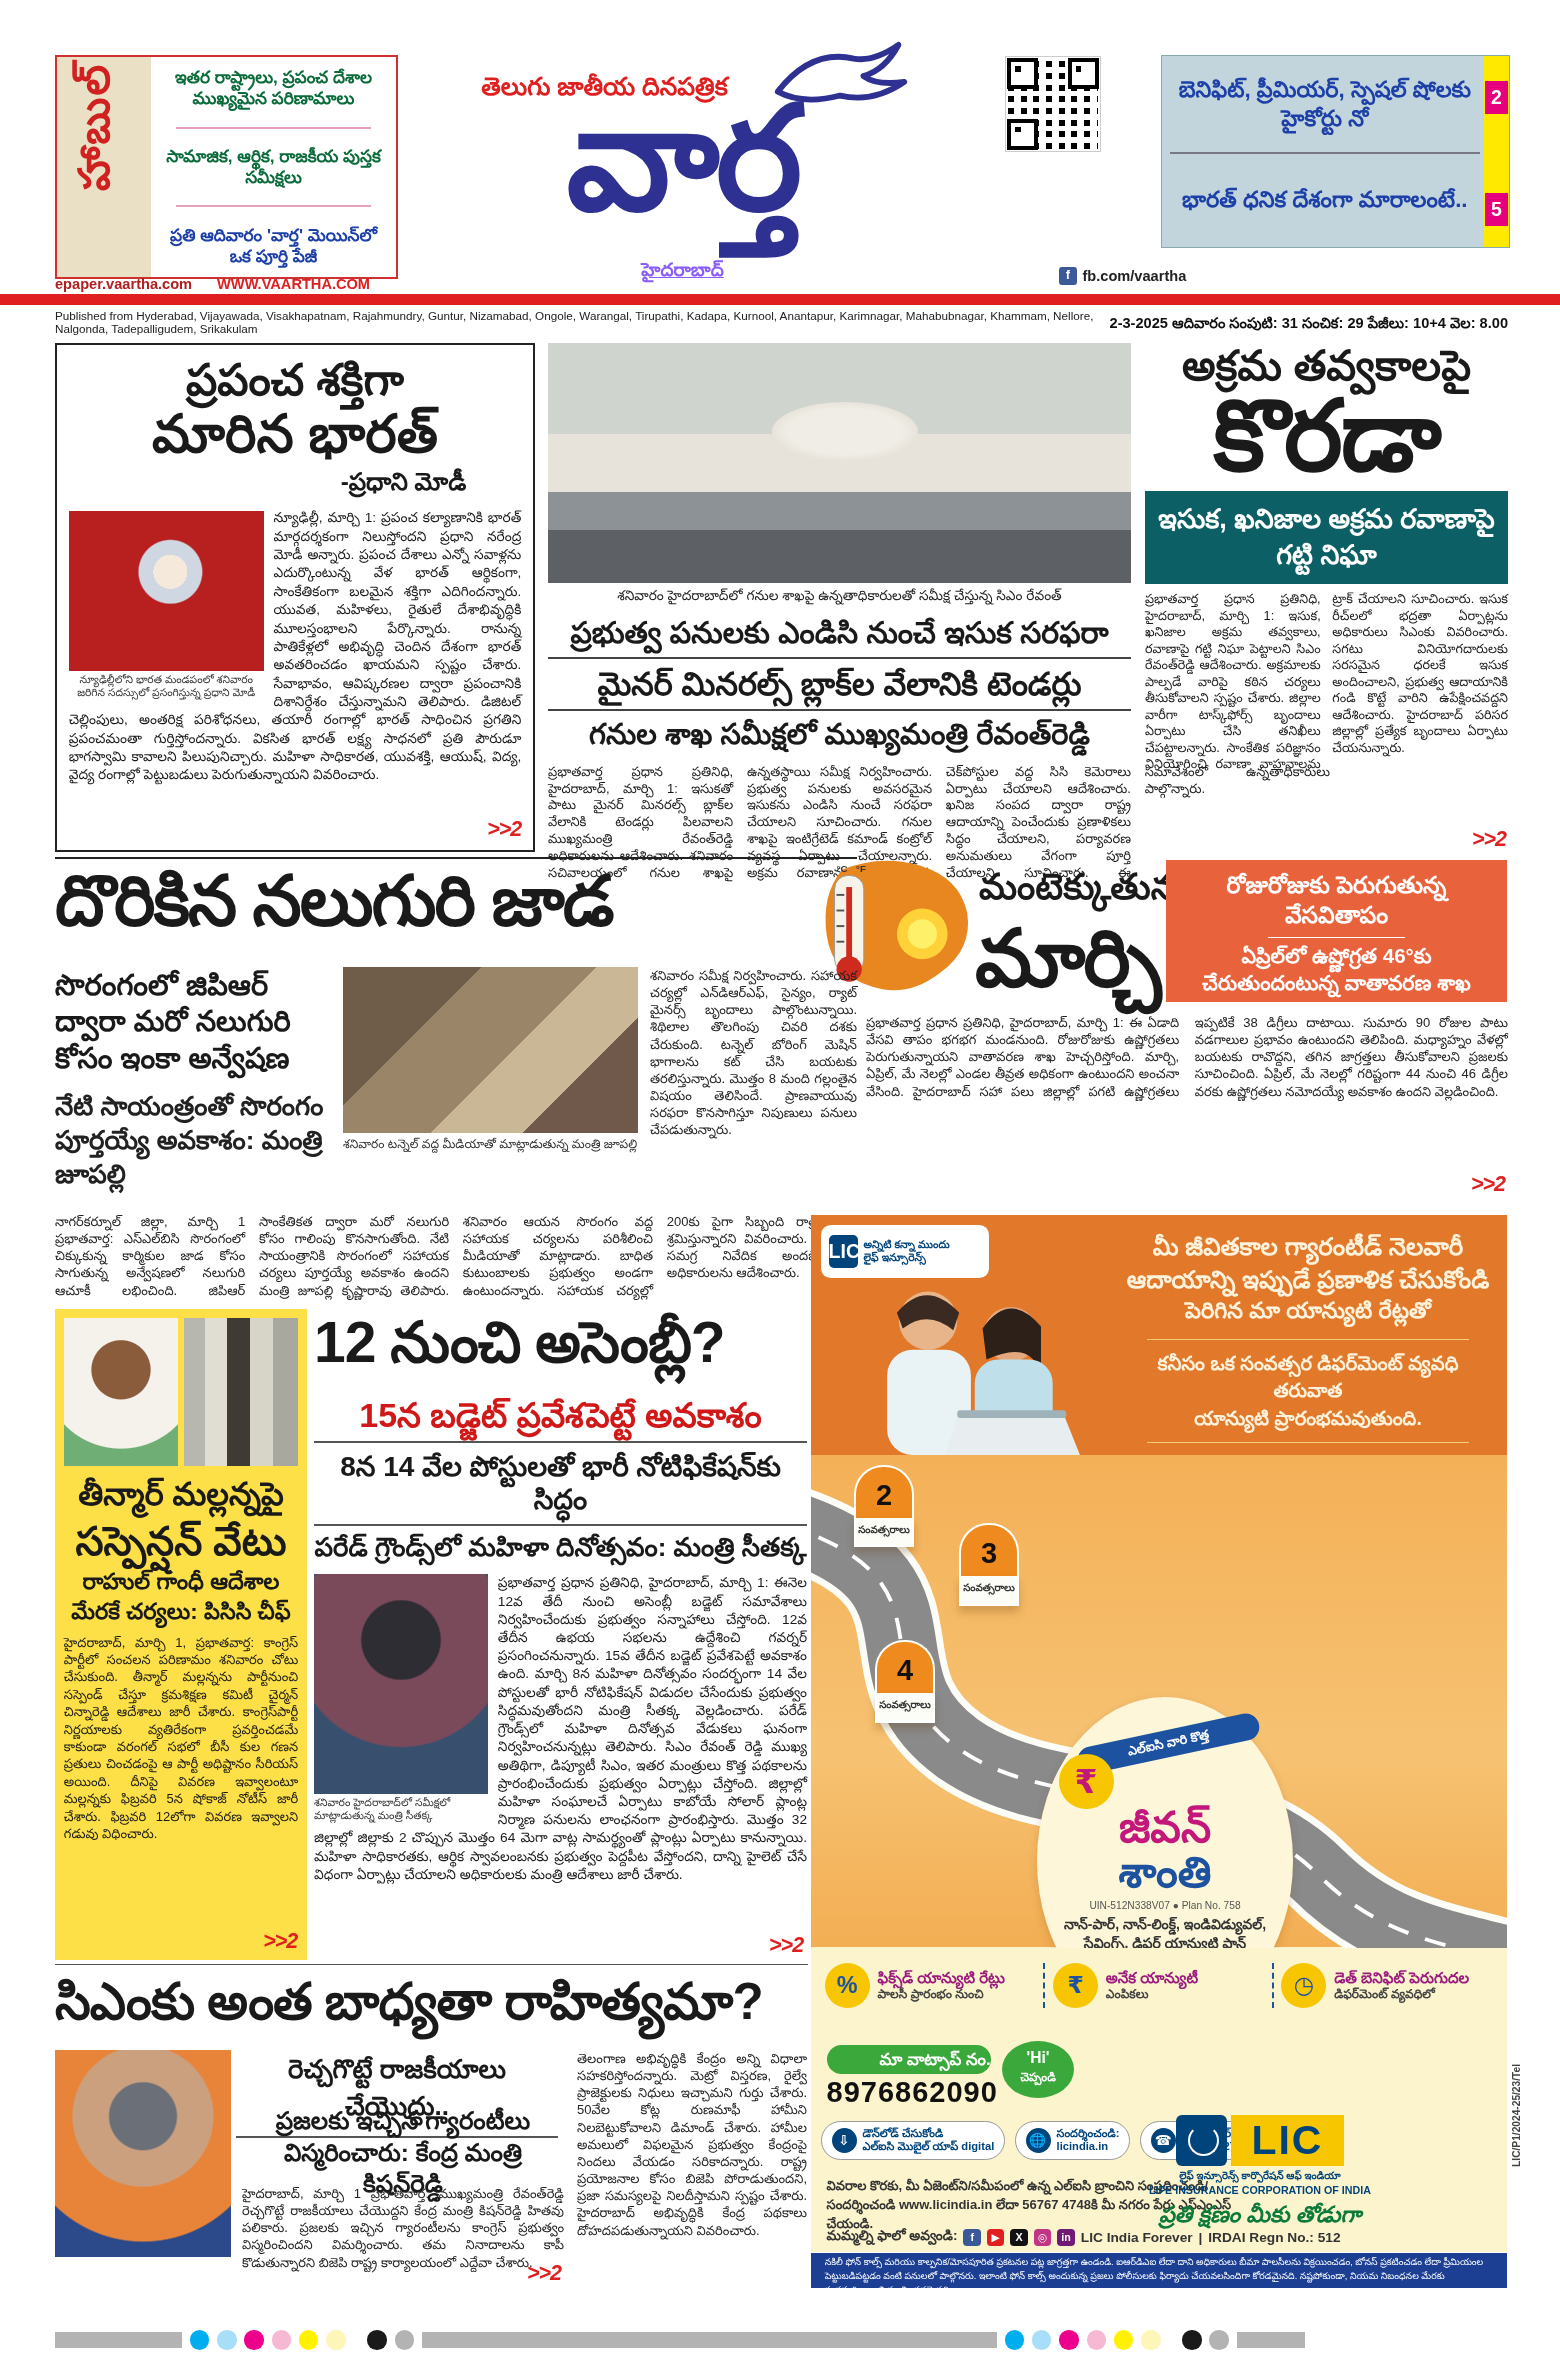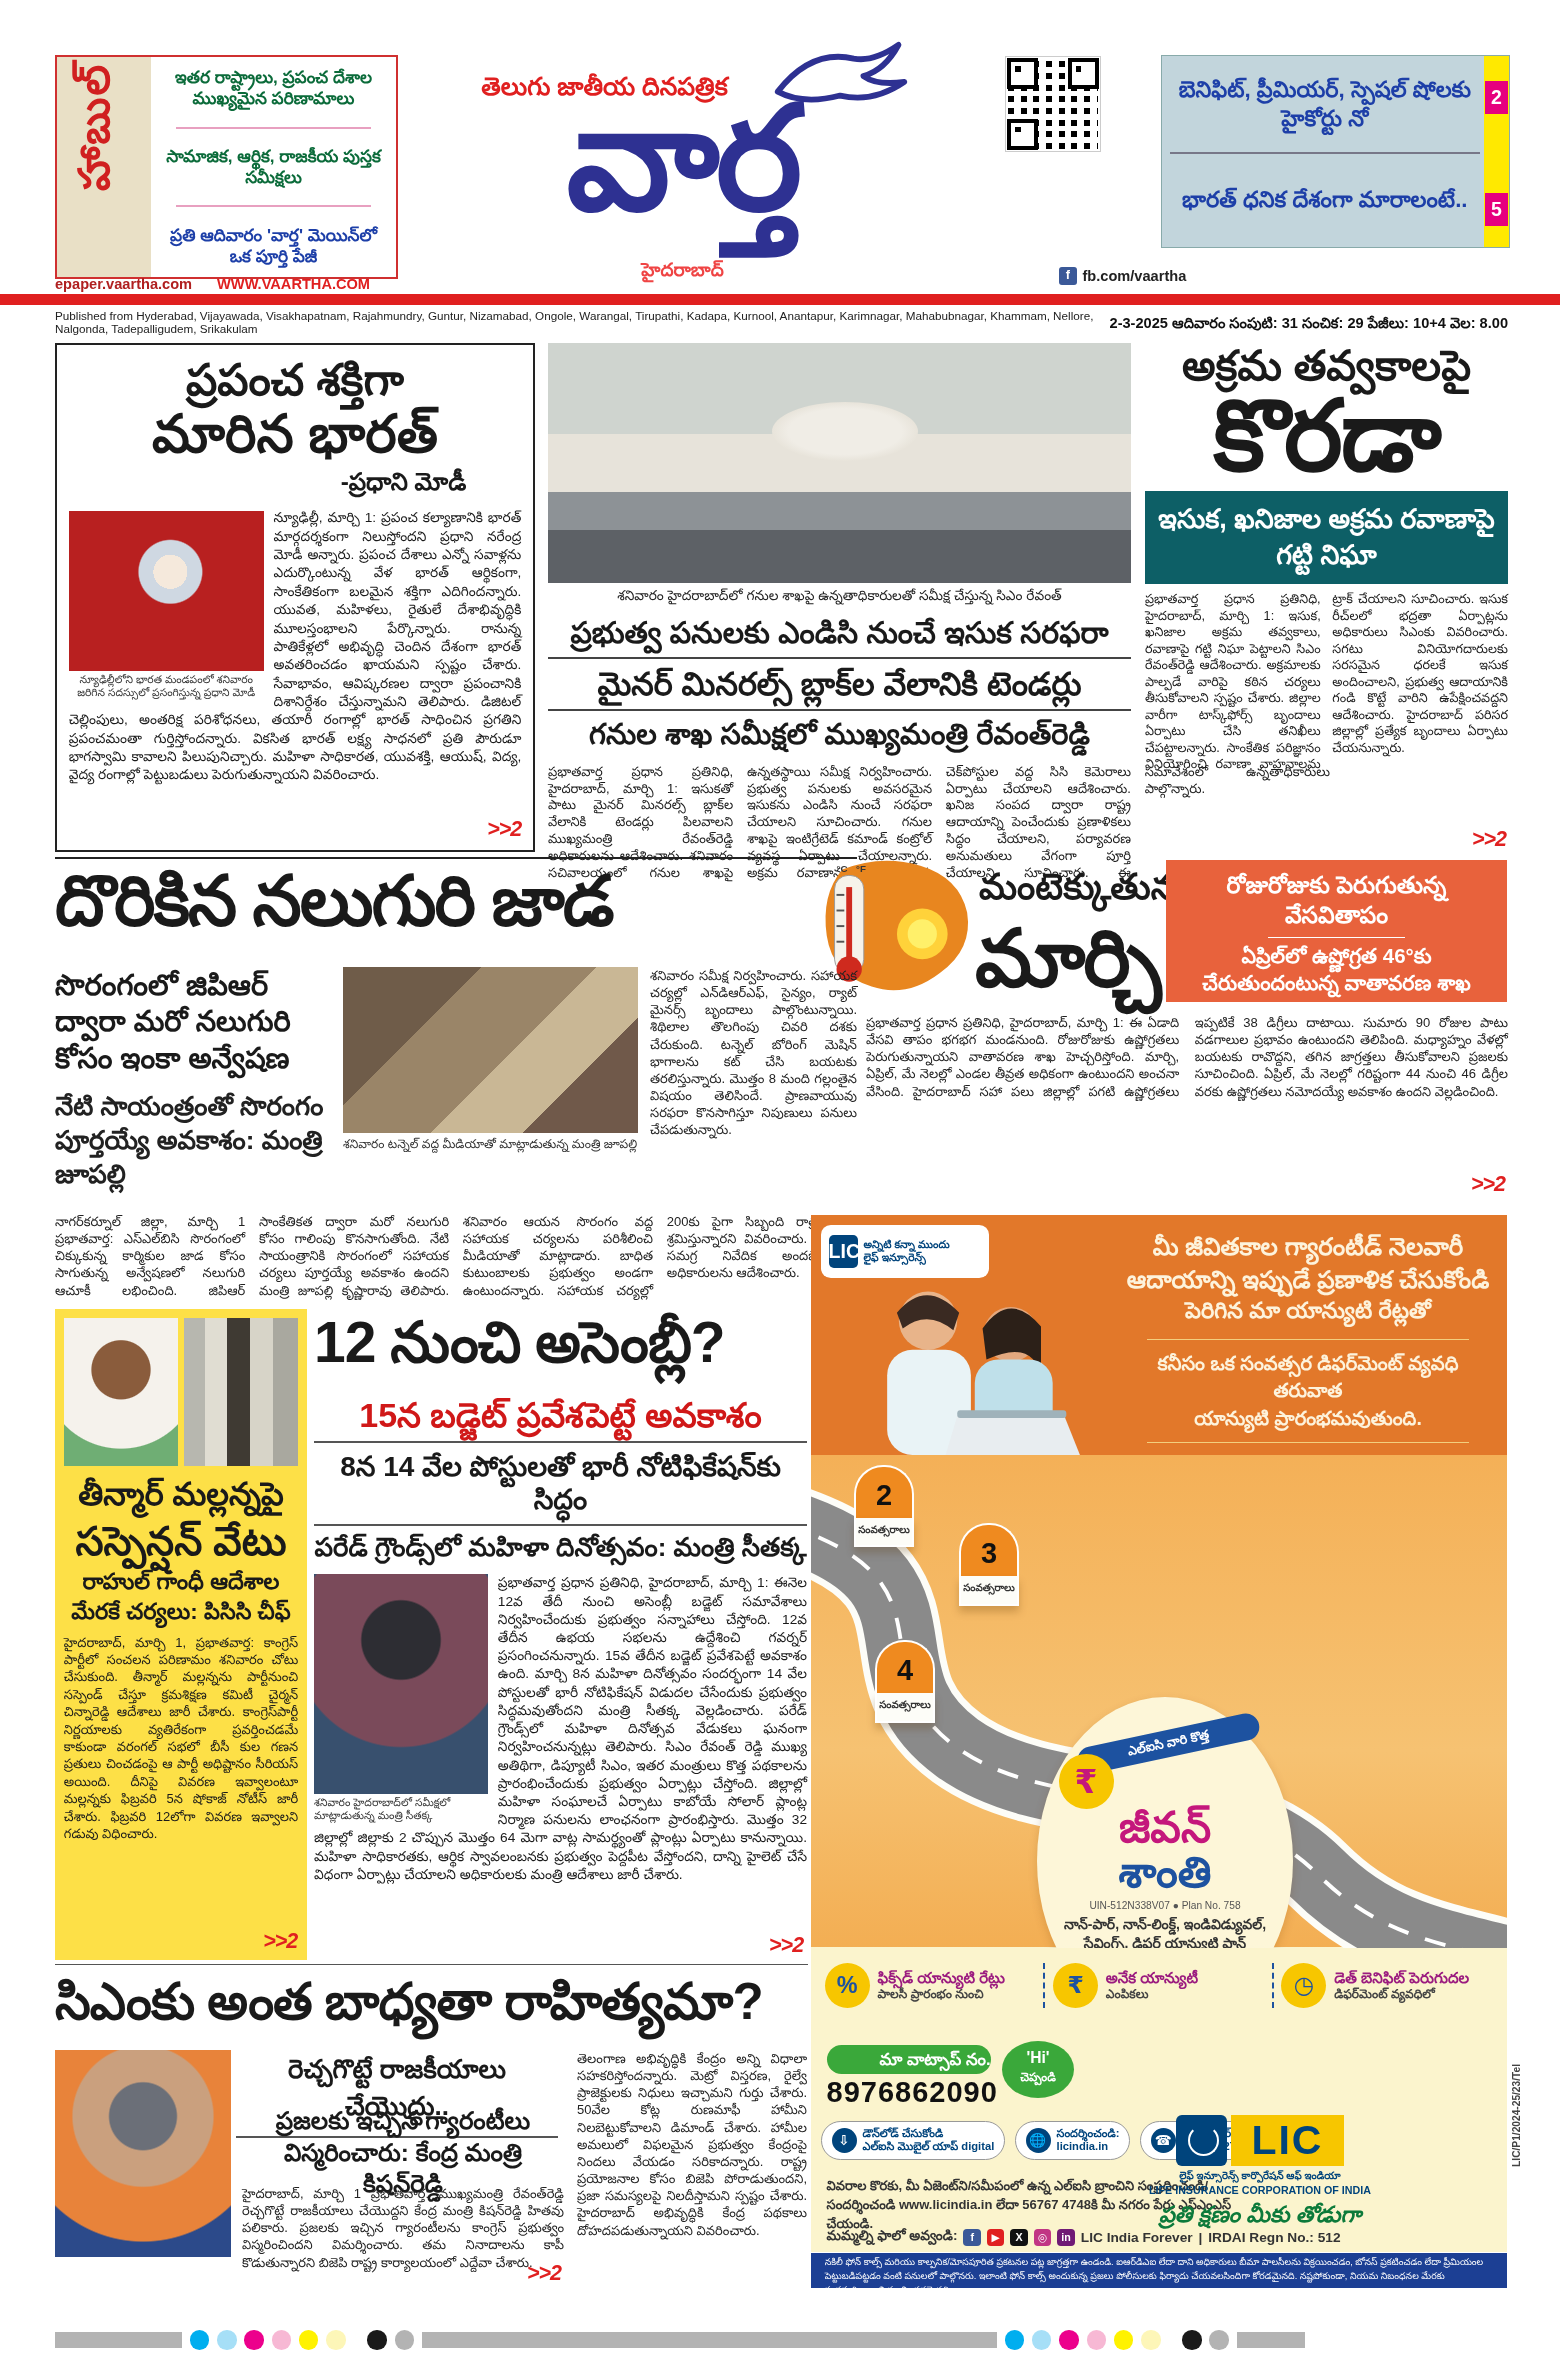--- a/index.html
+++ b/index.html
@@ -23,21 +23,21 @@
   #epaperRow .t1{color:#b02020;font-weight:bold;font-size:14.6px;}
   #epaperRow .t2{color:#e02020;font-weight:bold;font-size:14.6px;}
   #redbar{left:0;top:294px;width:1560px;height:10.7px;background:#e02020;}
   #pubrow{left:55px;top:309px;width:1453px;display:flex;justify-content:space-between;align-items:flex-end;}
   #pubrow .cities{font-size:11.7px;color:#222;}
   #pubrow .issue{font-size:14.6px;font-weight:bold;color:#111;white-space:nowrap;margin-left:12px;}
   #tagline{left:419px;top:72px;width:371px;color:#e02020;font-size:25px;font-weight:bold;text-align:center;}
   #dove{left:770px;top:35px;}
   #logo{left:390px;top:82px;width:585px;text-align:center;font-size:146px;line-height:1.05;
         color:#2e3192;font-weight:bold;letter-spacing:-3.9px;}
-  #city{left:541px;top:259px;width:283px;text-align:center;color:#ef4444;font-weight:bold;font-size:18.5px;}
+  #city{left:541px;top:259px;width:283px;text-align:center;color:#8b5cf6;font-weight:bold;font-size:18.5px;text-decoration:underline;}
   #qr{left:1006px;top:57px;width:90px;height:90px;background:
       repeating-linear-gradient(0deg,#000 0 5.9px,#fff 5.9px 11.7px),
       repeating-linear-gradient(90deg,#000 0 5.9px,#fff 5.9px 12.7px);
       background-blend-mode:screen;border:2.9px solid #fff;outline:1px solid #ccc;}
   .qr-eye{position:absolute;width:23.4px;height:23.4px;border:4.9px solid #000;background:#fff;}
   .qr-eye::after{content:"";position:absolute;left:3.9px;top:3.9px;width:5.9px;height:5.9px;background:#000;}
   #fbrow{left:1059px;top:267px;display:flex;align-items:center;gap:5.9px;font-size:14.6px;color:#222;font-weight:bold;}
   .fbic{display:inline-block;width:17.6px;height:17.6px;background:#3b5998;color:#fff;text-align:center;
         line-height:17.6px;font-weight:bold;border-radius:2.9px;font-size:12.7px;}
   #rightbox{left:1161px;top:55px;width:347px;height:191px;background:#c2d5dc;border:1px solid #8aa;}

